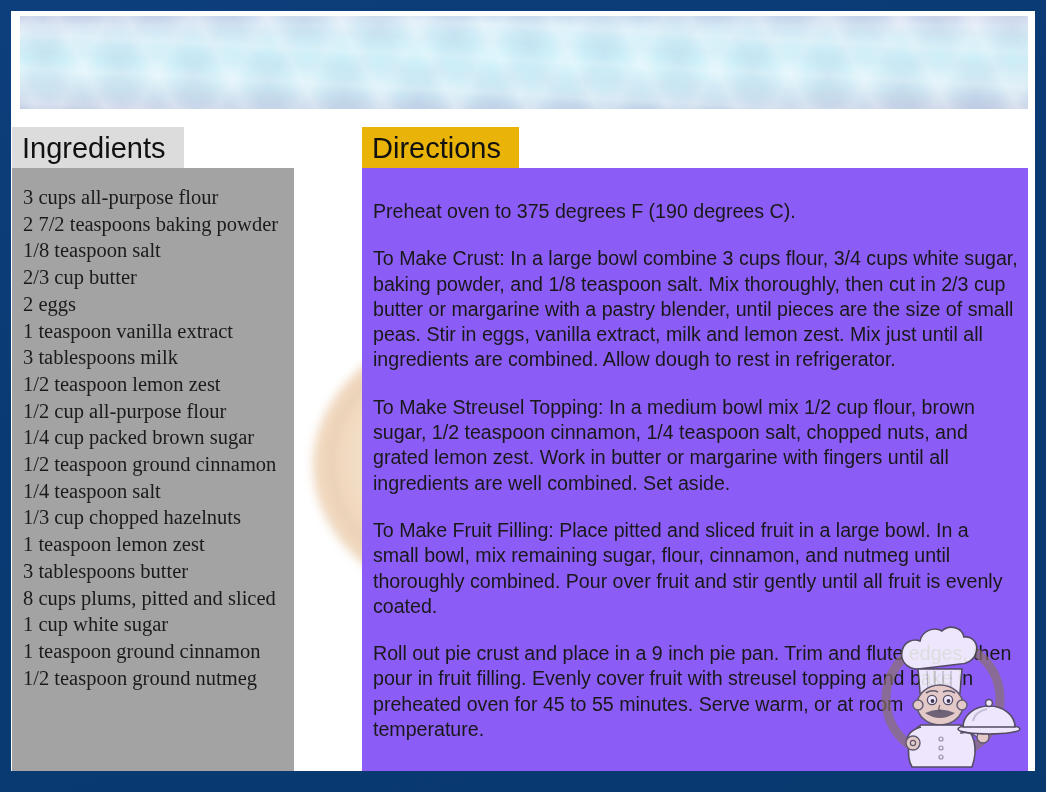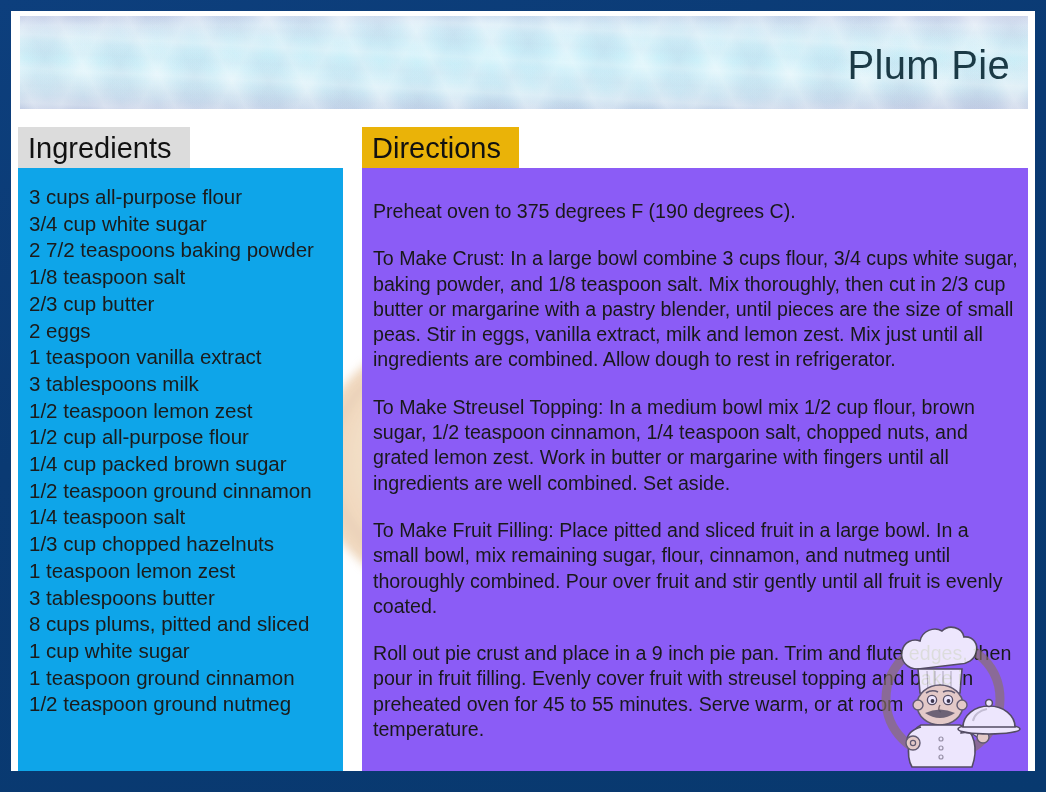--- a/index.html
+++ b/index.html
@@ -104,21 +104,21 @@
   #columns {
     position: absolute;
     left: 0;
     top: 105px;
     width: 1024px;
     height: 655px;
   }
 
   .col { position: absolute; top: 0; }
 
-  #col-ingredients { left: 7px;  width: 325px; height: 655px; }
+  #col-ingredients { left: 1px;  width: 282px; height: 655px; }
   #col-directions  { left: 351px; width: 666px; height: 655px; }
 
   .section-tab {
     position: absolute;
     top: 11px;
     left: 0;
     height: 41px;
     padding: 1px 18px 0 10px;
     display: flex;
     align-items: center;
@@ -133,21 +133,21 @@
   #tab-directions  { background: #eab308; }
 
   .panel {
     position: absolute;
     left: 0;
     top: 52px;
     width: 100%;
     bottom: 0;
     z-index: 2;
   }
-  #panel-ingredients { background: #0ea5e9; }
+  #panel-ingredients { background: #a3a3a3; font-family: Liberation Serif, serif; }
   #panel-directions  { background: #8b5cf6; }
 
   .panel-inner {
     position: relative;
     z-index: 4;
     padding: 16px 10px 0 11px;
   }
 
   
   #ingredients-list { list-style: none; }
@@ -197,32 +197,30 @@
 <body>
 
 <div id="recipe-card">
   <div id="page">
 
     <div id="banner">
       <div class="weave d"></div>
       <div class="weave a"></div>
       <div class="weave b"></div>
       <div class="weave c"></div>
-      <div id="recipe-title">Plum Pie</div>
     </div>
 
     <div id="columns">
 
       <div class="col" id="col-ingredients">
         <div class="section-tab" id="tab-ingredients">Ingredients</div>
         <div class="panel" id="panel-ingredients">
           <div class="panel-inner">
             <ul id="ingredients-list">
                 <li>3 cups all-purpose flour</li>
-                <li>3/4 cup white sugar</li>
                 <li>2 7/2 teaspoons baking powder</li>
                 <li>1/8 teaspoon salt</li>
                 <li>2/3 cup butter</li>
                 <li>2 eggs</li>
                 <li>1 teaspoon vanilla extract</li>
                 <li>3 tablespoons milk</li>
                 <li>1/2 teaspoon lemon zest</li>
                 <li>1/2 cup all-purpose flour</li>
                 <li>1/4 cup packed brown sugar</li>
                 <li>1/2 teaspoon ground cinnamon</li>

